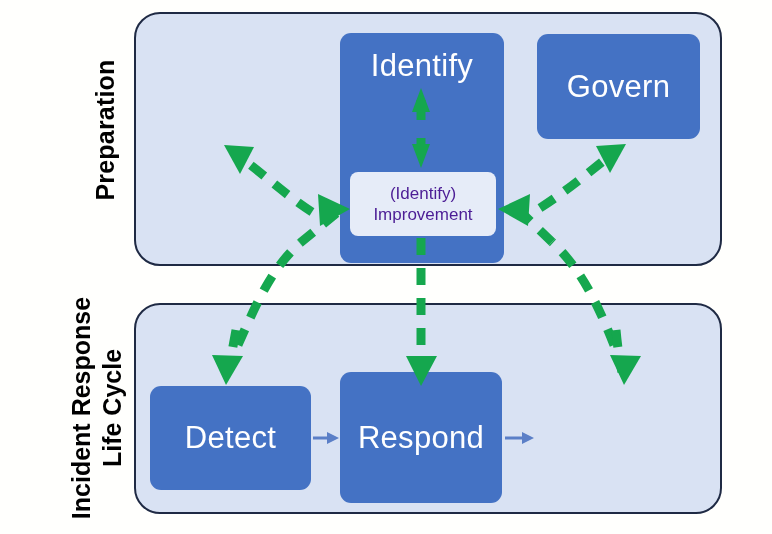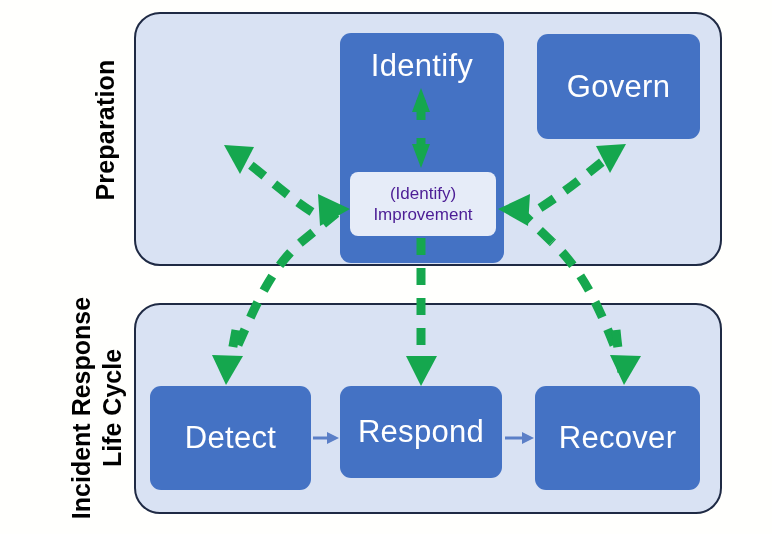--- a/index.html
+++ b/index.html
@@ -29,21 +29,21 @@
         color:#ffffff;box-sizing:border-box;}
   .node-label{font-size:31px;font-weight:400;letter-spacing:.3px;}
 
   #n-govern {left:150px;top:34px; width:161px;height:105px;}
   #n-protect{left:537px;top:34px; width:163px;height:105px;}
   #n-identify{left:340px;top:33px;width:164px;height:230px;
               align-items:flex-start;justify-content:center;}
   #n-identify .node-label{margin-top:15px;}
 
   #n-detect {left:150px;top:386px;width:161px;height:104px;text-align:right;}
-  #n-respond{left:340px;top:386px;width:162px;height:92px;}
+  #n-respond{left:340px;top:372px;width:162px;height:131px;}
   #n-recover{left:535px;top:386px;width:165px;height:104px;}
 
   #n-improve{position:absolute;left:350px;top:172px;width:146px;height:64px;
              background:#E6ECF8;border-radius:8px;
              display:flex;flex-direction:column;align-items:center;
              justify-content:center;color:#4c1d95;line-height:1.24;}
   #n-improve div{font-size:17px;}
 
   svg#overlay{position:absolute;left:0;top:0;width:772px;height:534px;
               pointer-events:none;}
@@ -79,23 +79,20 @@
   </div>
 
   <div class="node" id="n-detect">
     <span class="node-label">Detect</span>
   </div>
 
   <div class="node" id="n-respond">
     <span class="node-label">Respond</span>
   </div>
 
-  <div class="node" id="n-recover">
-    <span class="node-label">Recover</span>
-  </div>
 
   <div id="n-improve">
     <div>(Identify)</div>
     <div>Improvement</div>
   </div>
 
   <svg id="overlay" viewBox="0 0 772 534">
 
     <g>
       <path class="dash" d="M 238,345 C 258,300 272,268 300,243"></path>

